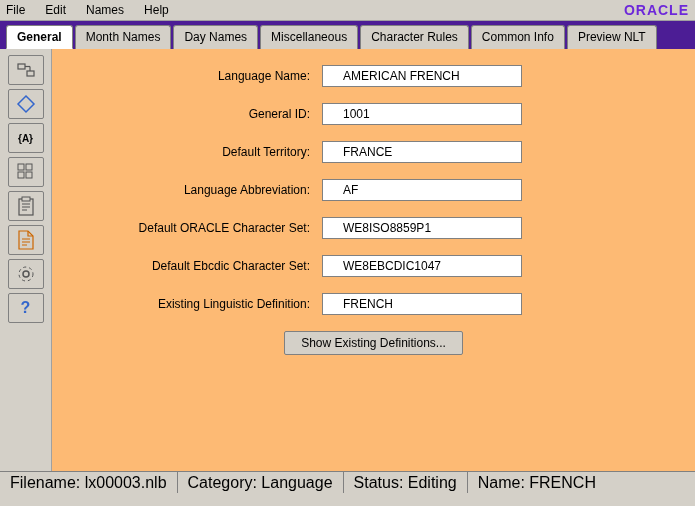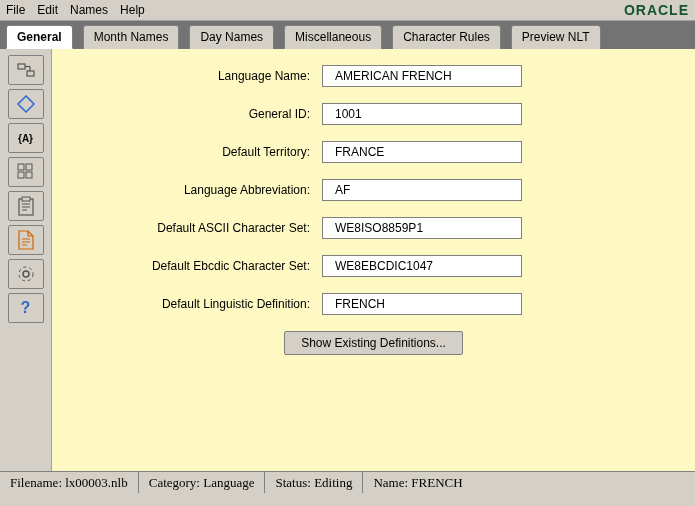--- a/index.html
+++ b/index.html
@@ -16,40 +16,40 @@
     .menubar {
       background: #d4d0c8;
       display: flex;
       align-items: center;
       justify-content: space-between;
       padding: 2px 6px;
       border-bottom: 1px solid #a0a0a0;
     }
     .menubar-left {
       display: flex;
-      gap: 12px;
+      gap: 20px;
     }
     .menubar-item {
       font-size: 12px;
       cursor: pointer;
       color: #000;
     }
     .oracle-logo {
       font-size: 14px;
       font-weight: bold;
-      color: #14532d;
+      color: #6d28d9;
       letter-spacing: 1px;
     }
 
     
     .tabbar {
       display: flex;
-      background: #737373;
+      background: #4c1d95;
       padding: 4px 6px 0 6px;
-      gap: 10px;
+      gap: 2px;
     }
     .tab {
       padding: 4px 10px;
       border: 1px solid #808080;
       border-bottom: none;
       background: #d4d0c8;
       cursor: pointer;
       font-size: 12px;
       border-radius: 3px 3px 0 0;
     }
@@ -85,21 +85,21 @@
       display: flex;
       align-items: center;
       justify-content: center;
       cursor: pointer;
       font-size: 14px;
     }
 
     
     .content-area {
       flex: 1;
-      background: #fef9c3;
+      background: #fdba74;
       padding: 16px 40px;
       overflow-y: auto;
     }
 
     .form-row {
       display: flex;
       align-items: center;
       margin-bottom: 16px;
     }
     .form-label {
@@ -107,21 +107,21 @@
       text-align: right;
       padding-right: 12px;
       font-size: 12px;
       color: #000;
     }
     .form-input {
       width: 200px;
       height: 22px;
       background: #ffffff;
       border: 1px solid #808080;
-      padding: 2px 12px;
+      padding: 2px 20px;
       font-size: 12px;
       color: #000;
       outline: none;
     }
 
     .btn-show {
       display: block;
       margin: 8px auto 0 auto;
       padding: 4px 16px;
       background: #d4d0c8;
@@ -134,26 +134,25 @@
     
     .statusbar {
       display: flex;
       background: #d4d0c8;
       border-top: 1px solid #808080;
       height: 22px;
       align-items: center;
     }
     .statusbar-item {
       padding: 2px 10px;
-      font-size: 13px;
+      font-size: 16px;
       border-right: 1px solid #808080;
       height: 100%;
       display: flex;
       align-items: center;
-      font-family: Liberation Serif, serif;
     }
     .statusbar-item:last-child { border-right: none; }
   </style>
 </head>
 <body>
 
 <div class="menubar">
   <div class="menubar-left">
     <span class="menubar-item">File</span>
     <span class="menubar-item">Edit</span>
@@ -162,20 +161,21 @@
   </div>
   <div class="oracle-logo">ORACLE</div>
 </div>
 
 <div class="tabbar">
   <div class="tab active">General</div>
   <div class="tab">Month Names</div>
   <div class="tab">Day Names</div>
   <div class="tab">Miscellaneous</div>
   <div class="tab">Character Rules</div>
+  <div class="tab">Common Info</div>
   <div class="tab">Preview NLT</div>
 </div>
 
 <div class="main-layout">
 
   <div class="left-toolbar">
     <div class="toolbar-btn">
       <svg width="20" height="20" viewBox="0 0 20 20">
         <rect x="2" y="4" width="7" height="5" fill="none" stroke="#555" stroke-width="1.2"></rect>
         <rect x="11" y="11" width="7" height="5" fill="none" stroke="#555" stroke-width="1.2"></rect>
@@ -244,31 +244,31 @@
       <label class="form-label">Default Territory:</label>
       <input class="form-input" type="text" value="FRANCE" style="">
     </div>
 
     <div class="form-row">
       <label class="form-label">Language Abbreviation:</label>
       <input class="form-input" type="text" value="AF" style="">
     </div>
 
     <div class="form-row">
-      <label class="form-label">Default ASCII Character Set:</label>
+      <label class="form-label">Default ORACLE Character Set:</label>
       <input class="form-input" type="text" value="WE8ISO8859P1" style="">
     </div>
 
     <div class="form-row">
       <label class="form-label">Default Ebcdic Character Set:</label>
       <input class="form-input" type="text" value="WE8EBCDIC1047" style="">
     </div>
 
     <div class="form-row">
-      <label class="form-label">Default Linguistic Definition:</label>
+      <label class="form-label">Existing Linguistic Definition:</label>
       <input class="form-input" type="text" value="FRENCH" style="">
     </div>
 
     <div style="text-align:center; margin-top:12px;">
       <button class="btn-show">Show Existing Definitions...</button>
     </div>
   </div>
 </div>
 
 <div class="statusbar">

